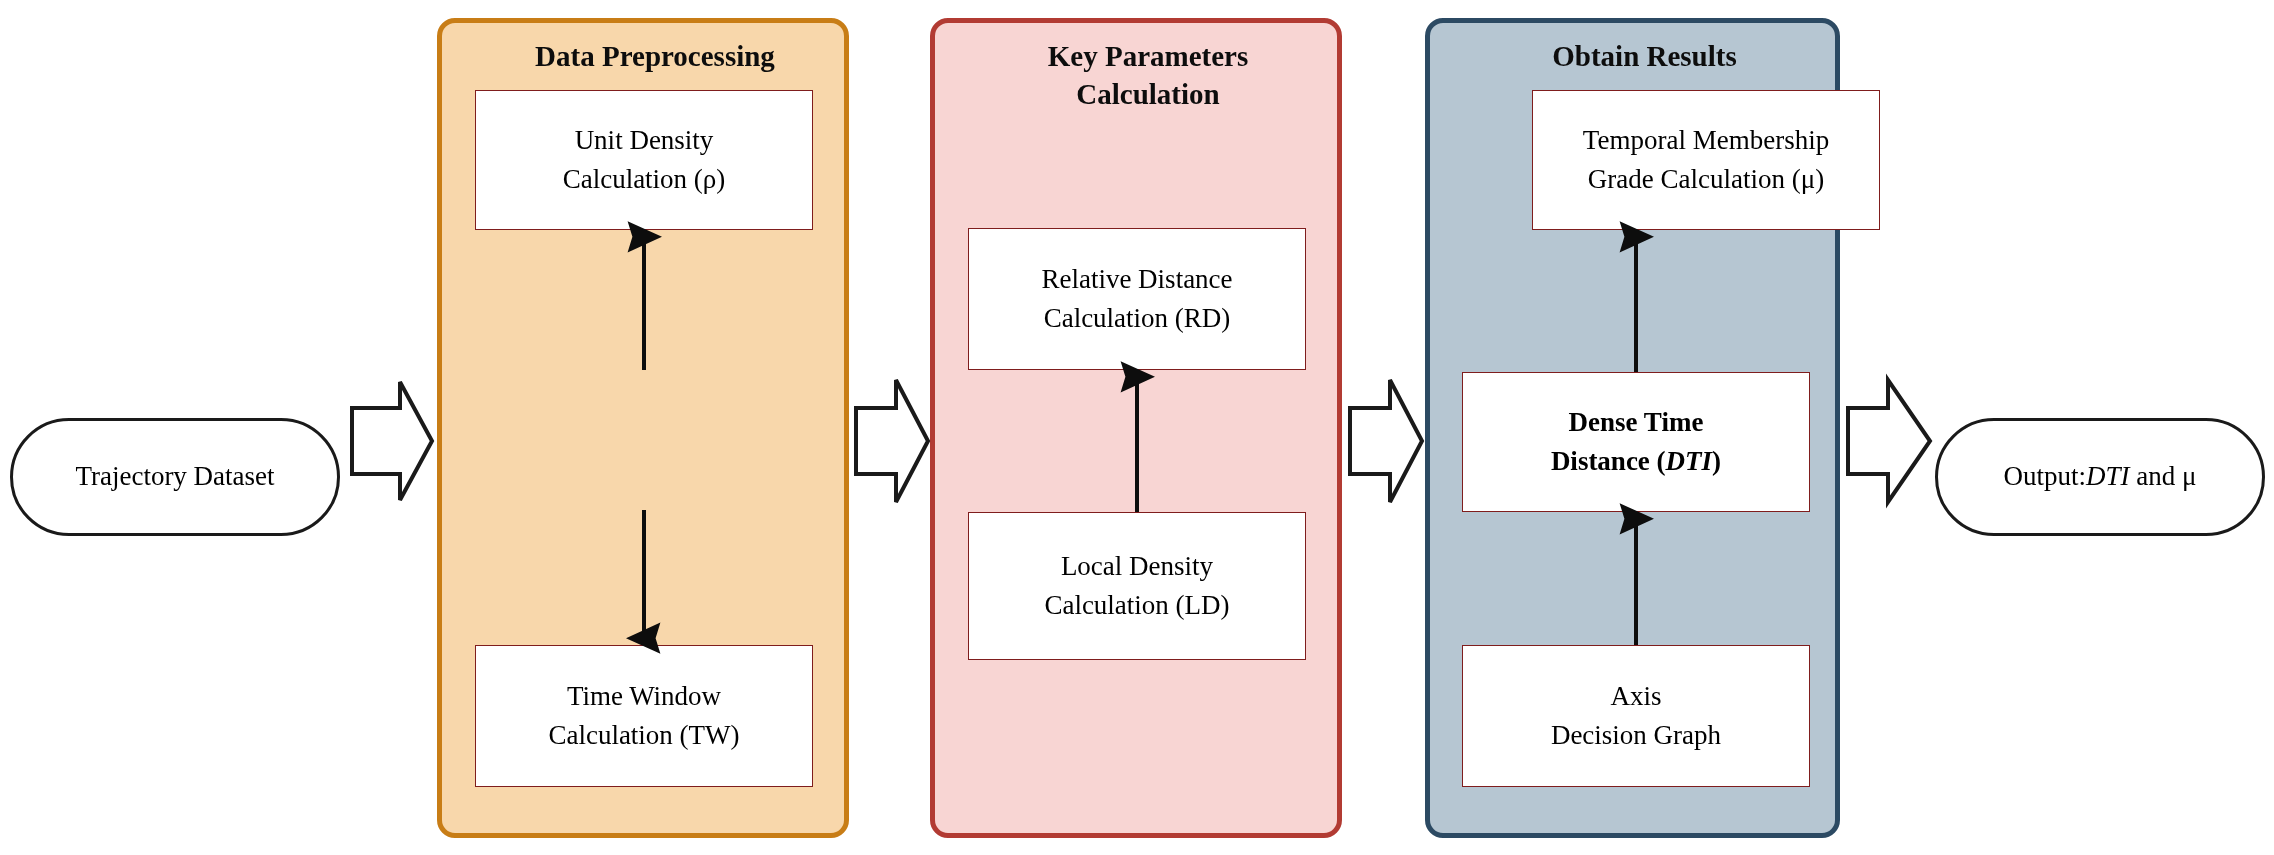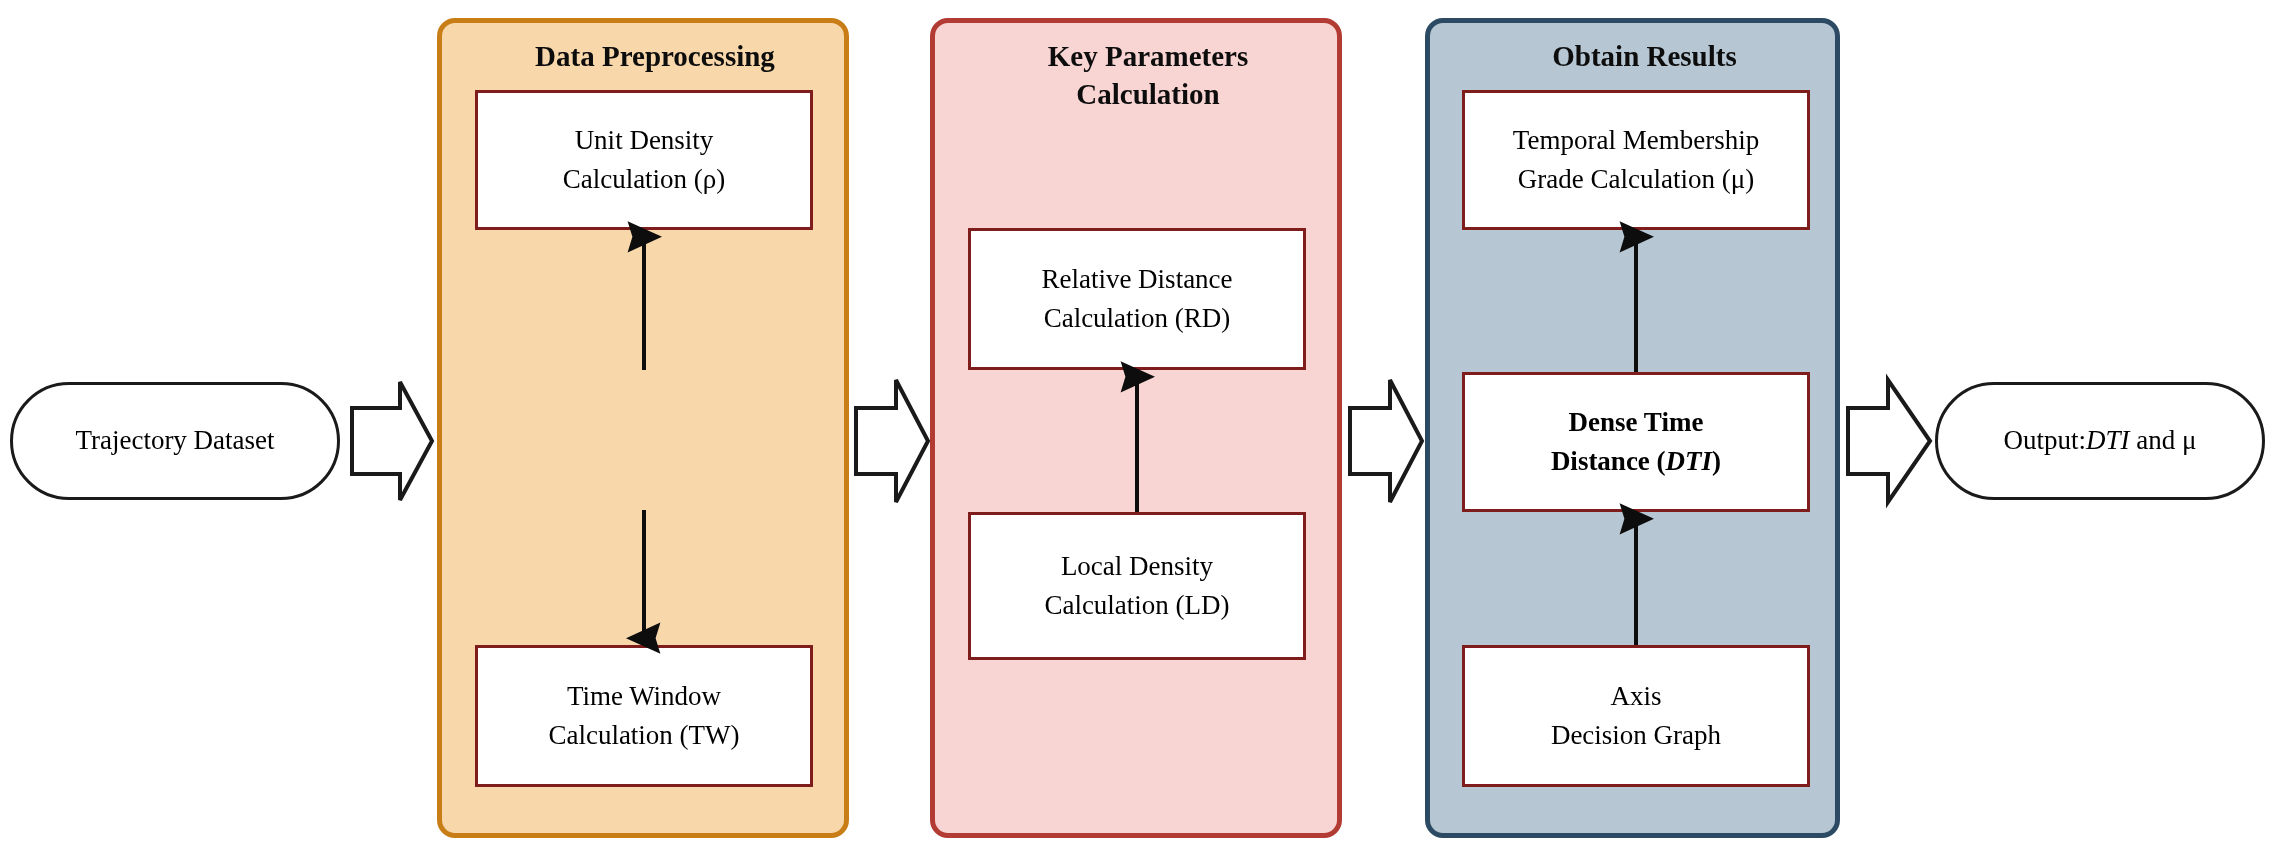--- a/index.html
+++ b/index.html
@@ -27,20 +27,21 @@
     border: 3px solid #1a1a1a;
     border-radius: 999px;
     display: flex;
     align-items: center;
     justify-content: center;
     text-align: center;
     font-size: 27px;
     color: #000000;
     line-height: 1.25;
     box-sizing: border-box;
+    margin-top: 36px;
   }
 
   
   .panel {
     position: absolute;
     border-radius: 18px;
     box-sizing: border-box;
     border-width: 5px;
     border-style: solid;
   }
@@ -53,21 +54,21 @@
     font-size: 29px;
     color: #0d0d0d;
     line-height: 1.3;
     margin-left: 12px;
   }
 
   
   .pbox {
     position: absolute;
     background: #ffffff;
-    border: 3px solid #7f1d1d;
+    border: 1px solid #7f1d1d;
     box-sizing: border-box;
     display: flex;
     align-items: center;
     justify-content: center;
     text-align: center;
     font-size: 27px;
     color: #000000;
     line-height: 1.45;
     padding: 4px 8px;
   }
@@ -137,21 +138,21 @@
     </div>
   </div>
 
   <div class="panel" style="left:1425px; top:18px; width:415px; height:820px;
               background:#b6c6d2; border-color:#2c4a63;">
   </div>
   <div class="panel-title" style="left:1425px; top:38px; width:415px;">
     <span>Obtain Results</span>
   </div>
 
-  <div class="pbox" style="left:1462px; top:90px; width:348px; height:140px;">
+  <div class="pbox" style="left:1532px; top:90px; width:348px; height:140px;">
     <div>
       <div>Temporal Membership</div>
       <div>Grade Calculation (μ)</div>
     </div>
   </div>
 
   <div class="pbox" style="left:1462px; top:372px; width:348px; height:140px;font-weight:bold;">
     <div>
       <div>Dense Time</div>
       <div>

